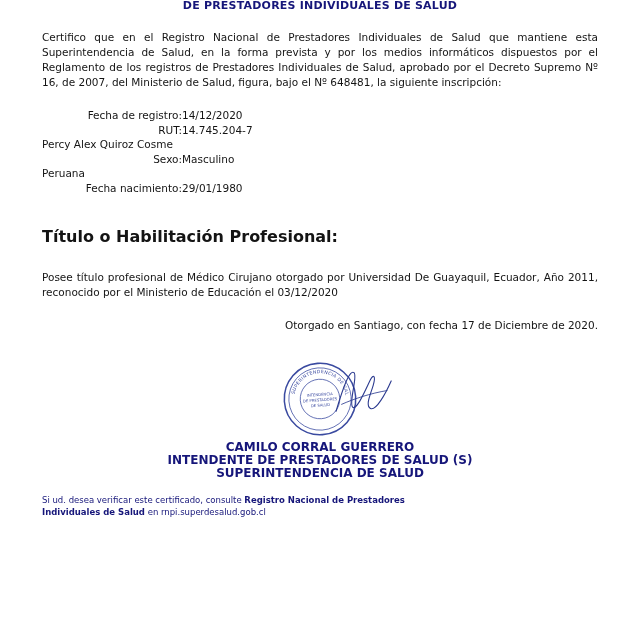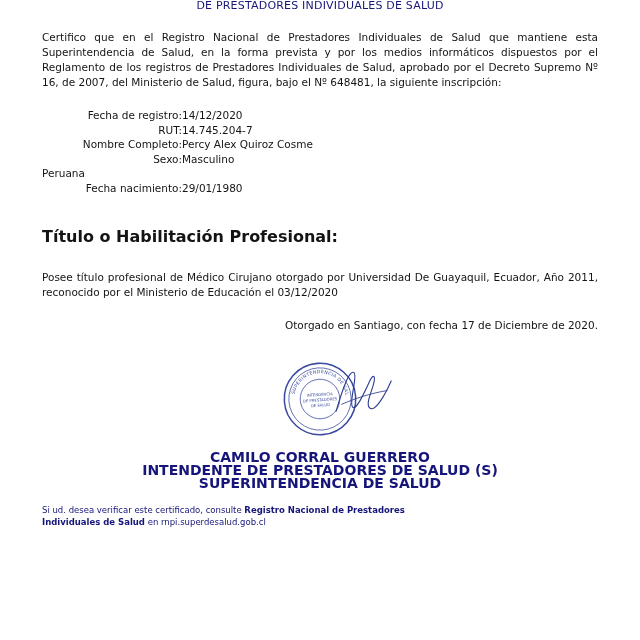--- a/index.html
+++ b/index.html
@@ -18,21 +18,21 @@
   .page {
     width: 640px;
     height: 640px;
     box-sizing: border-box;
     padding: 0 42px;
     position: relative;
   }
   .doc-title {
     text-align: center;
     font-size: 11px;
-    font-weight: normal;
+    font-weight: bold;
     color: #16167a;
     letter-spacing: 0.2px;
     margin: 0;
     padding-top: 0px;
     height: 14px;
     overflow: hidden;
     line-height: 11px;
   }
   .intro {
     margin-top: 16px;
@@ -99,23 +99,23 @@
   }
   .signature {
     position: absolute;
     left: 50%;
     top: 2px;
     margin-left: 10px;
     width: 70px;
     height: 62px;
   }
   .signatory {
-    margin-top: 12px;
+    margin-top: 2px;
     text-align: center;
-    font-size: 14px;
+    font-size: 12px;
     font-weight: bold;
     line-height: 13px;
     color: #16167a;
   }
   .verify {
     margin-top: 14px;
     text-align: left;
     font-size: 8.5px;
     line-height: 12px;
     color: #16167a;
@@ -135,21 +135,20 @@
   <div class="fields">
     <div class="field-row">
       <div class="field-label">Fecha de registro:</div>
       <div class="field-value">14/12/2020</div>
     </div>
     <div class="field-row">
       <div class="field-label">RUT:</div>
       <div class="field-value">14.745.204-7</div>
     </div>
     <div class="field-row">
-      <div class="field-label">Nombre Completo:</div>
       <div class="field-value">Percy Alex Quiroz Cosme</div>
     </div>
     <div class="field-row">
       <div class="field-label">Sexo:</div>
       <div class="field-value">Masculino</div>
     </div>
     <div class="field-row">
       <div class="field-value">Peruana</div>
     </div>
     <div class="field-row">

